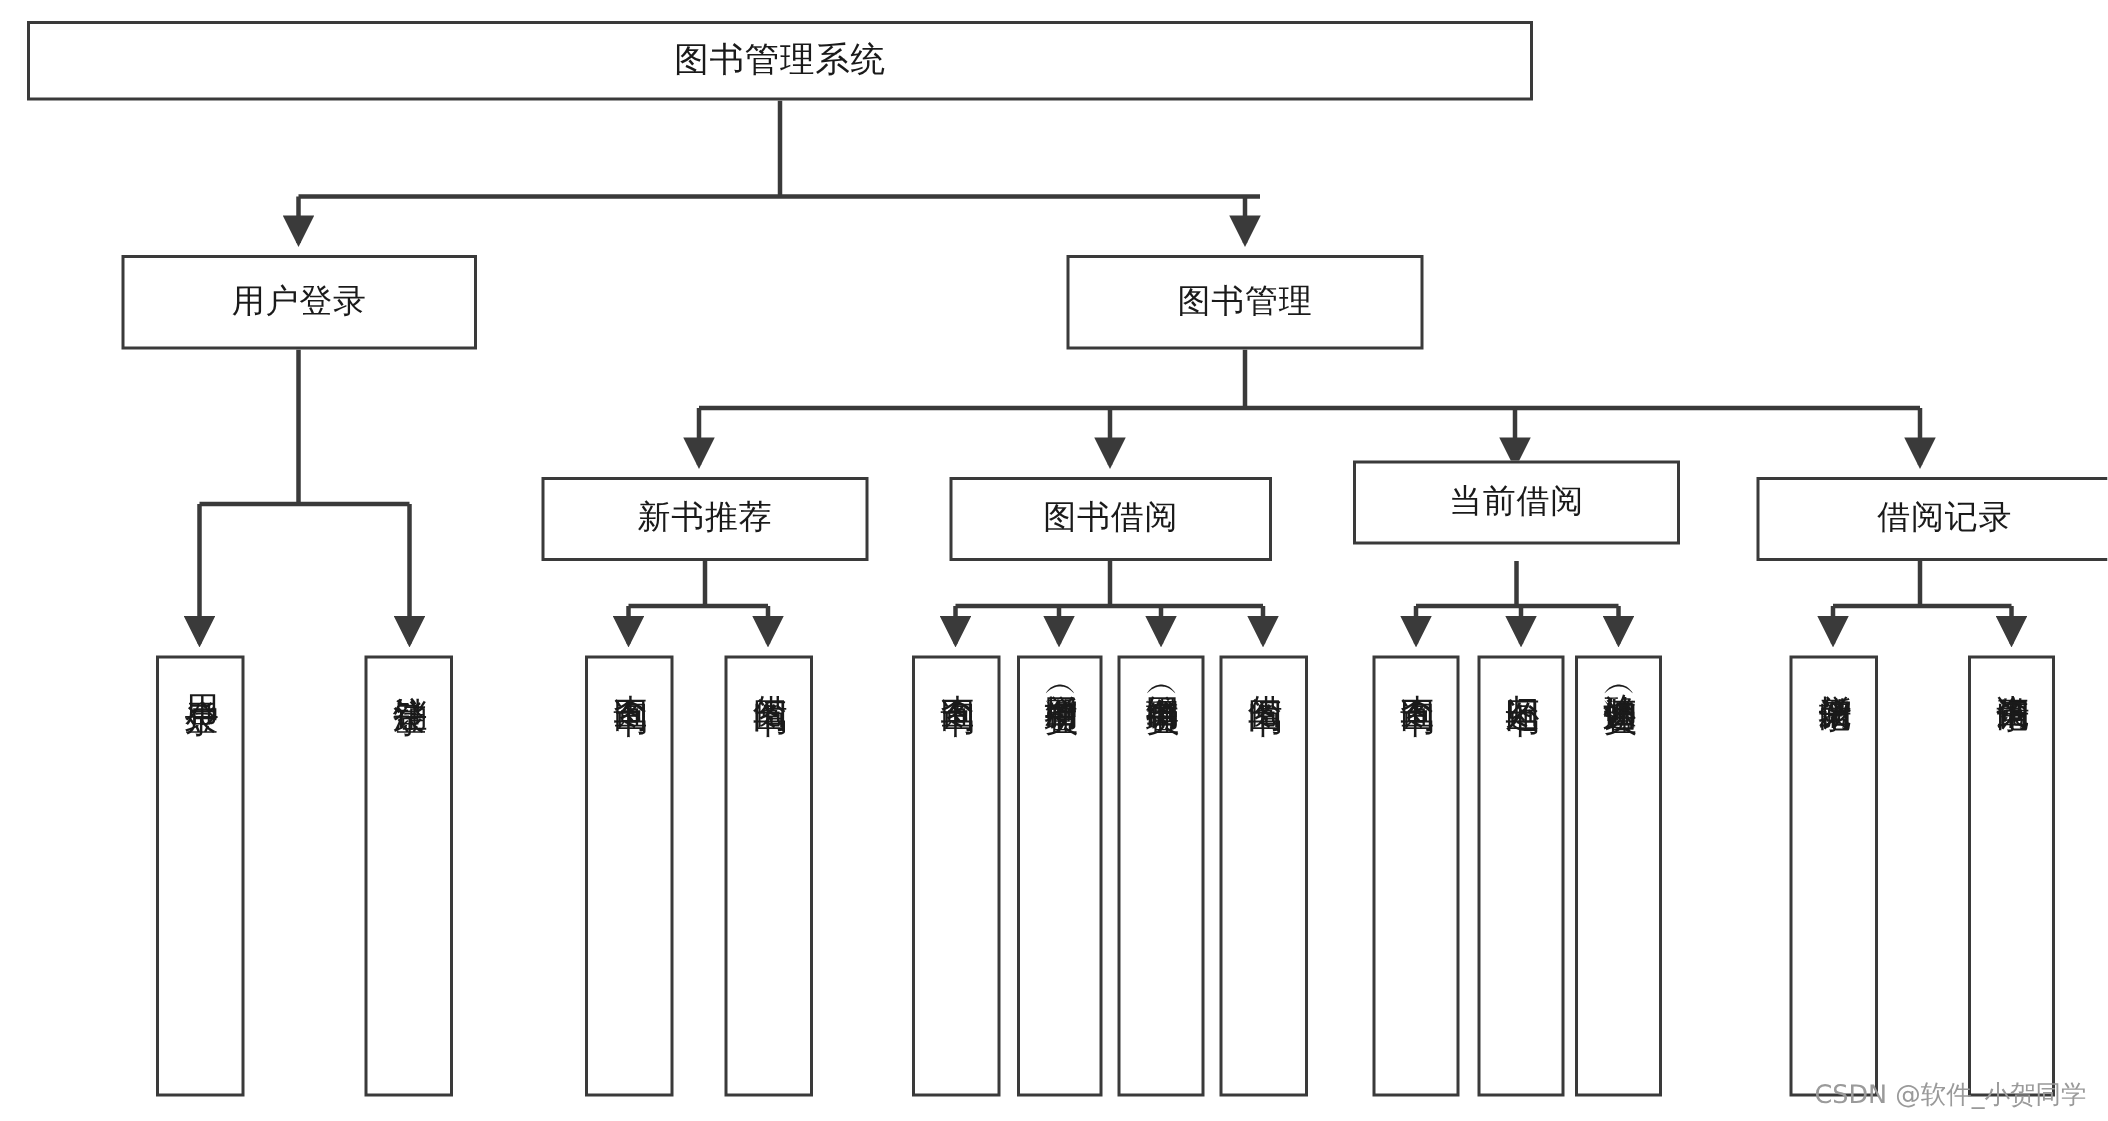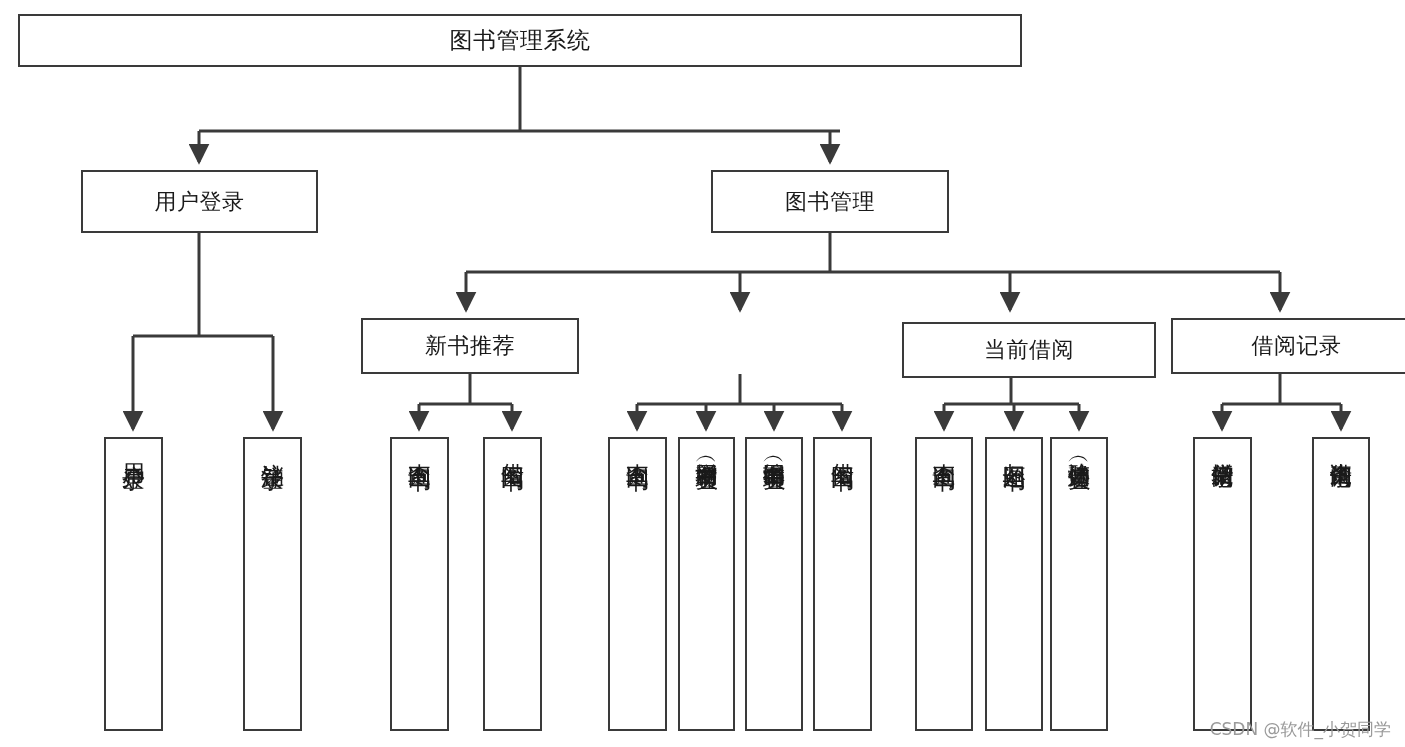--- a/index.html
+++ b/index.html
@@ -141,21 +141,24 @@
   <div class="node horiz" style="left:81px; top:170px; width:237px; height:63px;">
     <span class="node-label">用户登录</span>
   </div>
   <div class="node horiz" style="left:361px; top:318px; width:218px; height:56px;">
     <span class="node-label">新书推荐</span>
   </div>
 
   <div class="node horiz" style="left:711px; top:170px; width:238px; height:63px;">
     <span class="node-label">图书管理</span>
   </div>
-  <div class="node horiz" style="left:902px; top:322px; width:254px; height:56px;">
+  <div class="node horiz" style="left:633px; top:318px; width:215px; height:56px;">
+    <span class="node-label">图书借阅</span>
+  </div>
+  <div class="node horiz" style="left:902px; top:307px; width:218px; height:56px;">
     <span class="node-label">当前借阅</span>
   </div>
   <div class="node horiz" style="left:1171px; top:318px; width:251px; height:56px;">
     <span class="node-label">借阅记录</span>
   </div>
 
   <div class="node vert" style="left:104px; top:437px; width:59px; height:294px;">
     <span class="node-label">用户登录</span>
   </div>
   <div class="node vert" style="left:243px; top:437px; width:59px; height:294px;">

